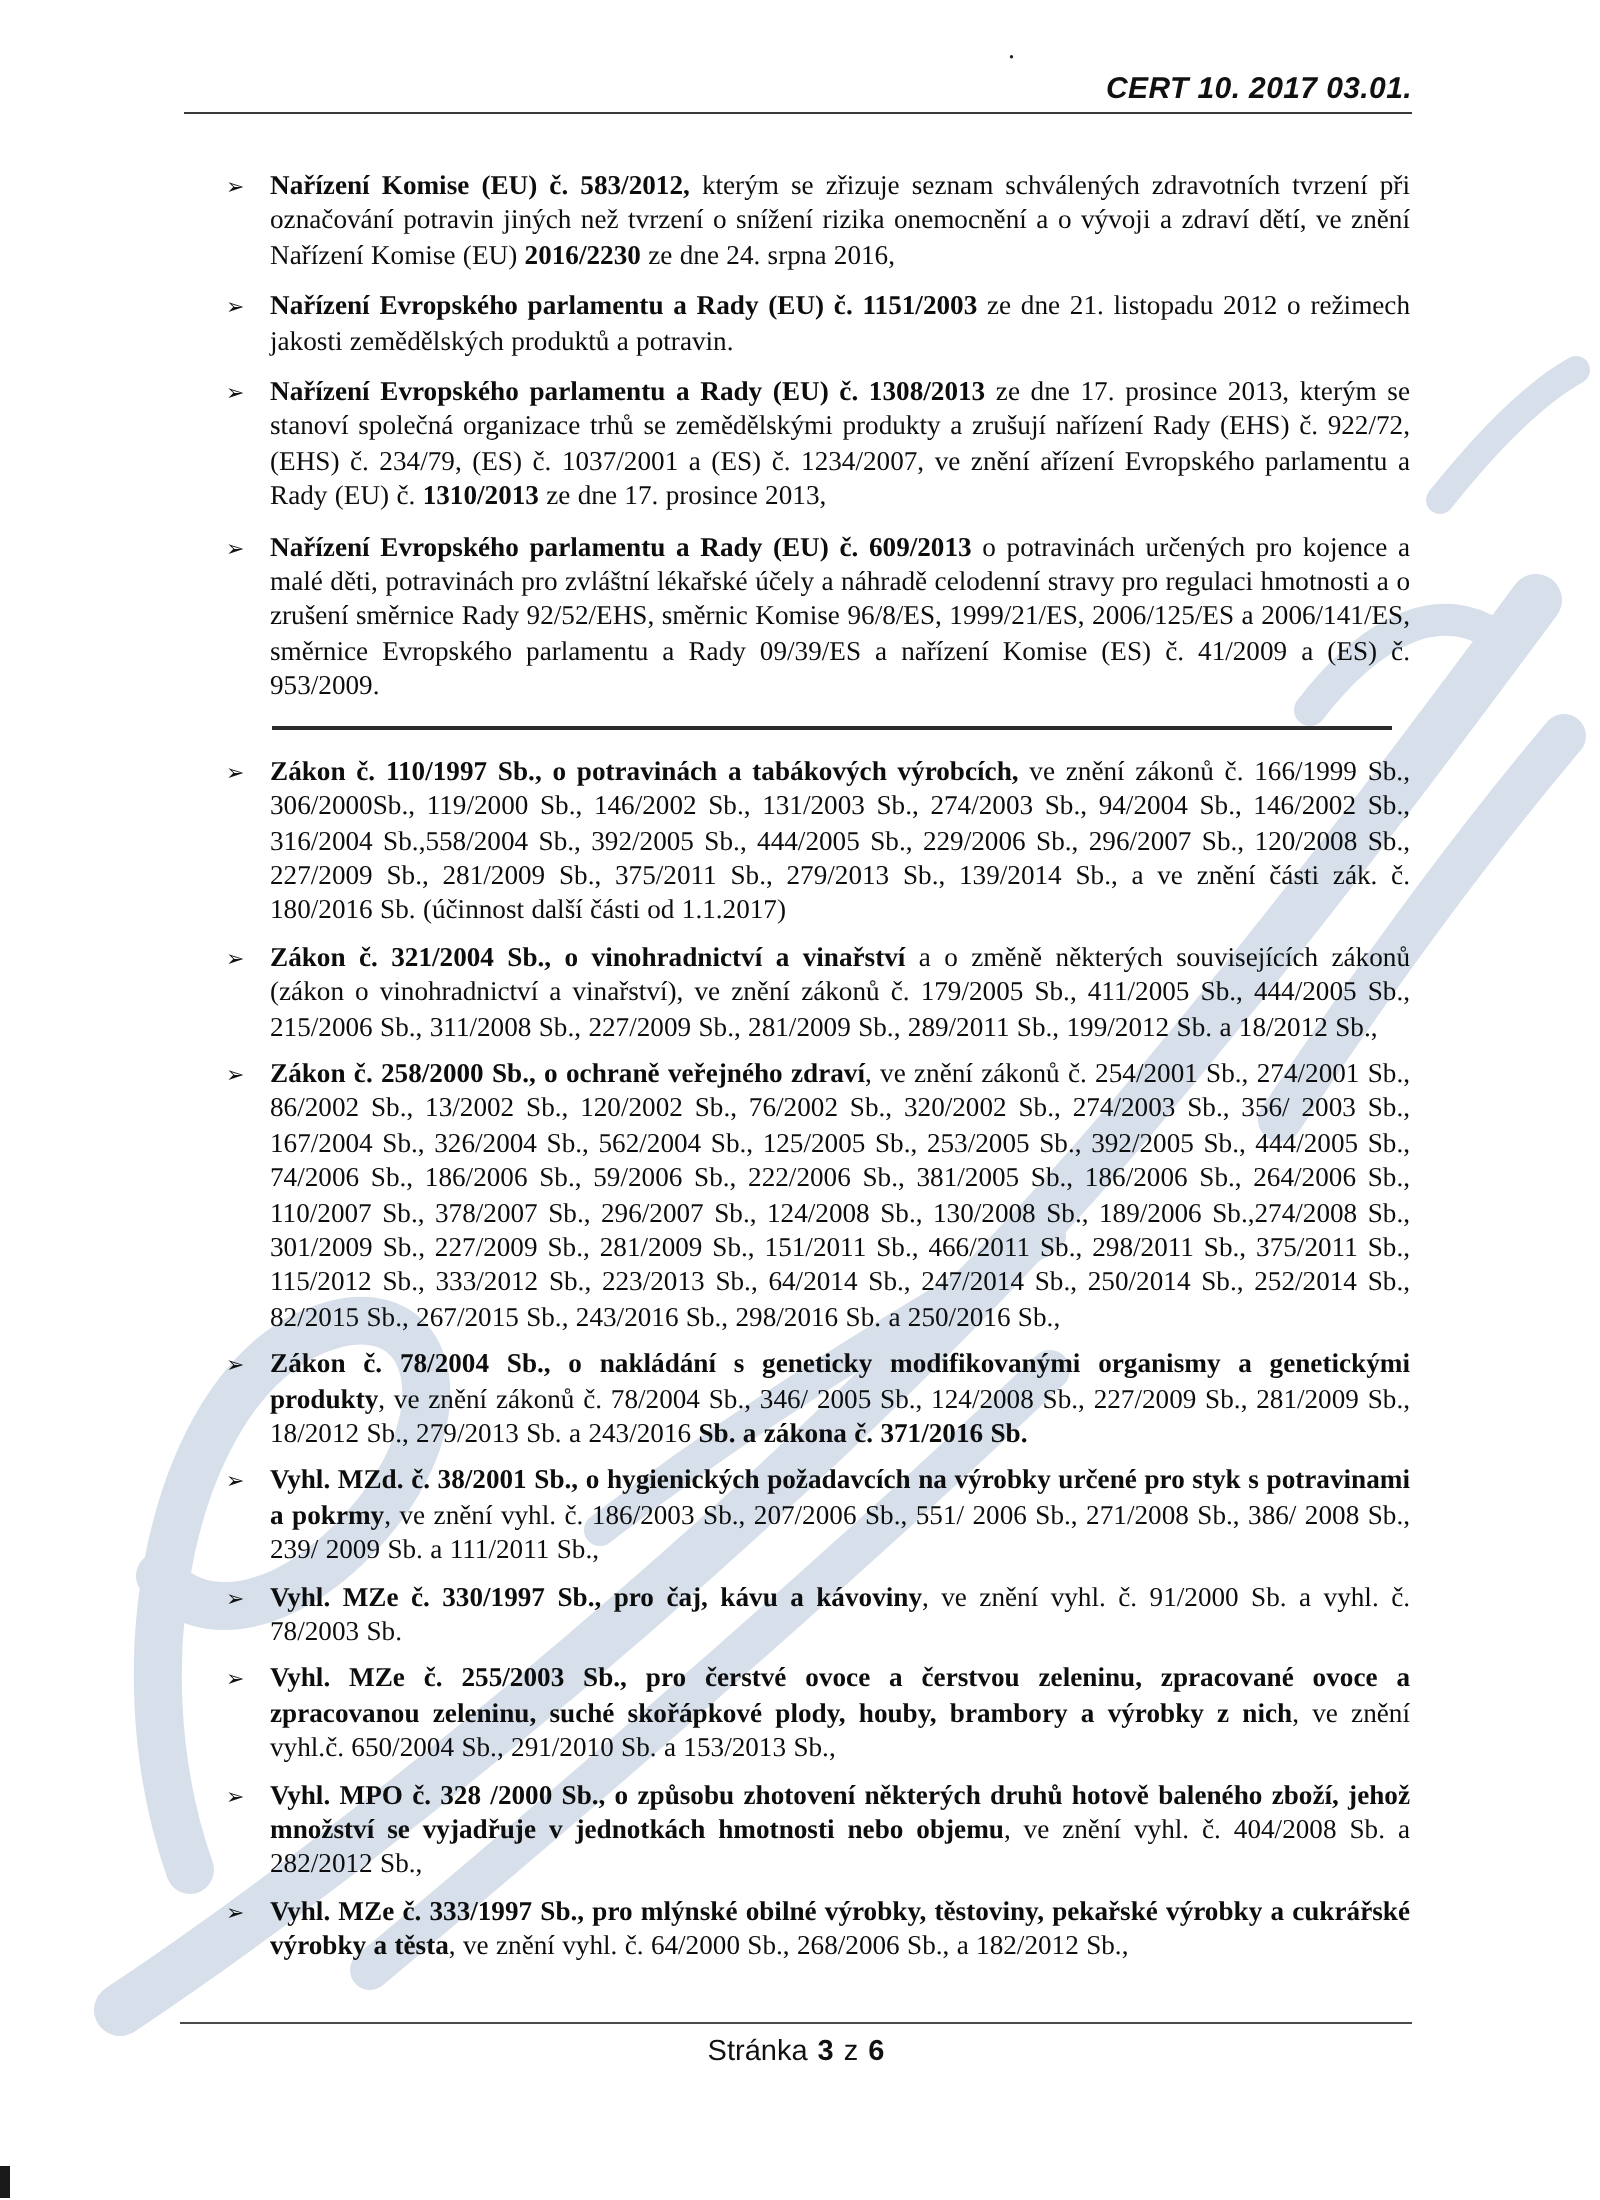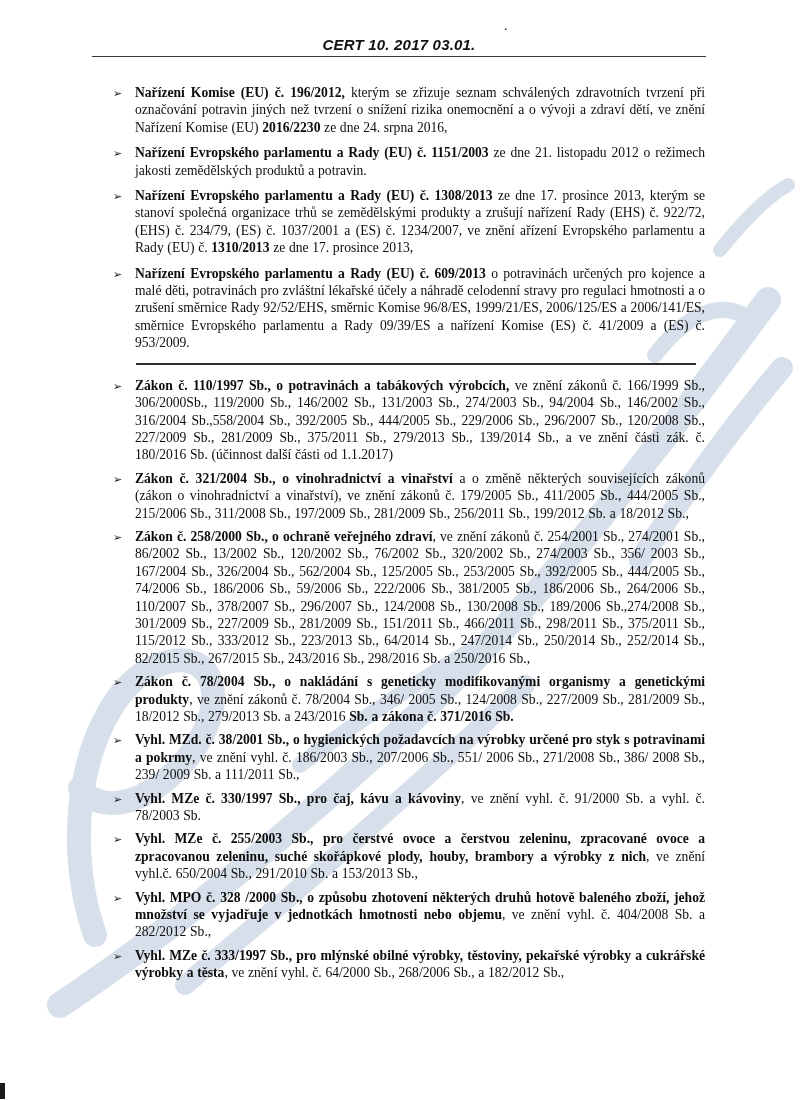--- a/index.html
+++ b/index.html
@@ -14,21 +14,21 @@
   }
   
   .wm{position:absolute;inset:0;pointer-events:none;z-index:0;}
   
   .header{position:absolute;left:92px;right:94px;top:36px;z-index:2;}
   .stray-dot{
     position:absolute;left:412px;top:-18px;
     font-size:14px;color:#222;font-family:"Liberation Serif",serif;
   }
   .header-title{
-    text-align:center;
+    text-align:right;
     font-family:"Liberation Sans", sans-serif;
     font-style:italic;font-weight:bold;
     font-size:15px;letter-spacing:.2px;color:#111;
     padding-bottom:3px;
   }
   .header-rule{border-top:1.6px solid #3a3a3a;height:0;}
   
   .content{position:absolute;left:113px;top:84px;width:592px;z-index:1;}
   .item{display:flex;align-items:flex-start;margin-bottom:8px;}
   .sec2 .item{margin-bottom:6px;}
@@ -83,21 +83,21 @@
   <div class="header">
     <span class="stray-dot">.</span>
     <div class="header-title">CERT 10. 2017 03.01.</div>
     <div class="header-rule"></div>
   </div>
 
   <div class="content">
     <div class="section sec1" id="section-0">
         <div class="item">
           <span class="bullet">➢</span>
-          <p class="ptext"><span class="b">Nařízení Komise (EU) č. 196/2012, </span><span>kterým se zřizuje seznam schválených zdravotních tvrzení při označování potravin jiných než tvrzení o snížení rizika onemocnění a o vývoji a zdraví dětí, ve znění Nařízení Komise (EU) </span><span class="b">2016/2230</span><span> ze dne 24. srpna 2016,</span></p>
+          <p class="ptext"><span class="b">Nařízení Komise (EU) č. 583/2012, </span><span>kterým se zřizuje seznam schválených zdravotních tvrzení při označování potravin jiných než tvrzení o snížení rizika onemocnění a o vývoji a zdraví dětí, ve znění Nařízení Komise (EU) </span><span class="b">2016/2230</span><span> ze dne 24. srpna 2016,</span></p>
         </div>
         <div class="item">
           <span class="bullet">➢</span>
           <p class="ptext"><span class="b">Nařízení Evropského parlamentu a Rady (EU) č. 1151/2003</span><span> ze dne 21. listopadu 2012 o režimech jakosti zemědělských produktů a potravin.</span></p>
         </div>
         <div class="item">
           <span class="bullet">➢</span>
           <p class="ptext"><span class="b">Nařízení Evropského parlamentu a Rady (EU) č. 1308/2013</span><span> ze dne 17. prosince 2013, kterým se stanoví společná organizace trhů se zemědělskými produkty a zrušují nařízení Rady (EHS) č. 922/72, (EHS) č. 234/79, (ES) č. 1037/2001 a (ES) č. 1234/2007, ve znění ařízení Evropského parlamentu a Rady (EU) č. </span><span class="b">1310/2013</span><span> ze dne 17. prosince 2013,</span></p>
         </div>
         <div class="item">
@@ -106,21 +106,21 @@
         </div>
       </div>
     <div class="section-divider"></div>
     <div class="section sec2" id="section-1">
         <div class="item">
           <span class="bullet">➢</span>
           <p class="ptext"><span class="b">Zákon č. 110/1997 Sb., o potravinách a tabákových výrobcích,</span><span> ve znění zákonů č. 166/1999 Sb., 306/2000Sb., 119/2000 Sb., 146/2002 Sb., 131/2003 Sb., 274/2003 Sb., 94/2004 Sb., 146/2002 Sb., 316/2004 Sb.,558/2004 Sb., 392/2005 Sb., 444/2005 Sb., 229/2006 Sb., 296/2007 Sb., 120/2008 Sb., 227/2009 Sb., 281/2009 Sb., 375/2011 Sb., 279/2013 Sb., 139/2014 Sb., a ve znění části zák. č. 180/2016 Sb. (účinnost další části od 1.1.2017)</span></p>
         </div>
         <div class="item">
           <span class="bullet">➢</span>
-          <p class="ptext"><span class="b">Zákon č. 321/2004 Sb., o vinohradnictví a vinařství</span><span> a o změně některých souvisejících zákonů (zákon o vinohradnictví a vinařství), ve znění zákonů č. 179/2005 Sb., 411/2005 Sb., 444/2005 Sb., 215/2006 Sb., 311/2008 Sb., 197/2009 Sb., 281/2009 Sb., 256/2011 Sb., 199/2012 Sb. a 18/2012 Sb.,</span></p>
+          <p class="ptext"><span class="b">Zákon č. 321/2004 Sb., o vinohradnictví a vinařství</span><span> a o změně některých souvisejících zákonů (zákon o vinohradnictví a vinařství), ve znění zákonů č. 179/2005 Sb., 411/2005 Sb., 444/2005 Sb., 215/2006 Sb., 311/2008 Sb., 227/2009 Sb., 281/2009 Sb., 289/2011 Sb., 199/2012 Sb. a 18/2012 Sb.,</span></p>
         </div>
         <div class="item">
           <span class="bullet">➢</span>
           <p class="ptext"><span class="b">Zákon č. 258/2000 Sb., o ochraně veřejného zdraví</span><span>, ve znění zákonů č. 254/2001 Sb., 274/2001 Sb., 86/2002 Sb., 13/2002 Sb., 120/2002 Sb., 76/2002 Sb., 320/2002 Sb., 274/2003 Sb., 356/ 2003 Sb., 167/2004 Sb., 326/2004 Sb., 562/2004 Sb., 125/2005 Sb., 253/2005 Sb., 392/2005 Sb., 444/2005 Sb., 74/2006 Sb., 186/2006 Sb., 59/2006 Sb., 222/2006 Sb., 381/2005 Sb., 186/2006 Sb., 264/2006 Sb., 110/2007 Sb., 378/2007 Sb., 296/2007 Sb., 124/2008 Sb., 130/2008 Sb., 189/2006 Sb.,274/2008 Sb., 301/2009 Sb., 227/2009 Sb., 281/2009 Sb., 151/2011 Sb., 466/2011 Sb., 298/2011 Sb., 375/2011 Sb., 115/2012 Sb., 333/2012 Sb., 223/2013 Sb., 64/2014 Sb., 247/2014 Sb., 250/2014 Sb., 252/2014 Sb., 82/2015 Sb., 267/2015 Sb., 243/2016 Sb., 298/2016 Sb. a 250/2016 Sb.,</span></p>
         </div>
         <div class="item">
           <span class="bullet">➢</span>
           <p class="ptext"><span class="b">Zákon č. 78/2004 Sb., o nakládání s geneticky modifikovanými organismy a genetickými produkty</span><span>, ve znění zákonů č. 78/2004 Sb., 346/ 2005 Sb., 124/2008 Sb., 227/2009 Sb., 281/2009 Sb., 18/2012 Sb., 279/2013 Sb. a 243/2016 </span><span class="b">Sb. a zákona č. 371/2016 Sb.</span></p>
         </div>
         <div class="item">
@@ -139,15 +139,24 @@
           <span class="bullet">➢</span>
           <p class="ptext"><span class="b">Vyhl. MPO č. 328 /2000 Sb., o způsobu zhotovení některých druhů hotově baleného zboží, jehož množství se vyjadřuje v jednotkách hmotnosti nebo objemu</span><span>, ve znění vyhl. č. 404/2008 Sb. a 282/2012 Sb.,</span></p>
         </div>
         <div class="item">
           <span class="bullet">➢</span>
           <p class="ptext"><span class="b">Vyhl. MZe č. 333/1997 Sb., pro mlýnské obilné výrobky, těstoviny, pekařské výrobky a cukrářské výrobky a těsta</span><span>, ve znění vyhl. č. 64/2000 Sb., 268/2006 Sb., a 182/2012 Sb.,</span></p>
         </div>
       </div>
   </div>
 
+  <div class="footer">
+    <div class="footer-rule"></div>
+    <div class="footer-text">
+      <span>Stránka</span>
+      <span class="b">3</span>
+      <span>z</span>
+      <span class="b">6</span>
+    </div>
+  </div>
 
   <div class="corner-mark"></div>
 </div>
 
 </body></html>

